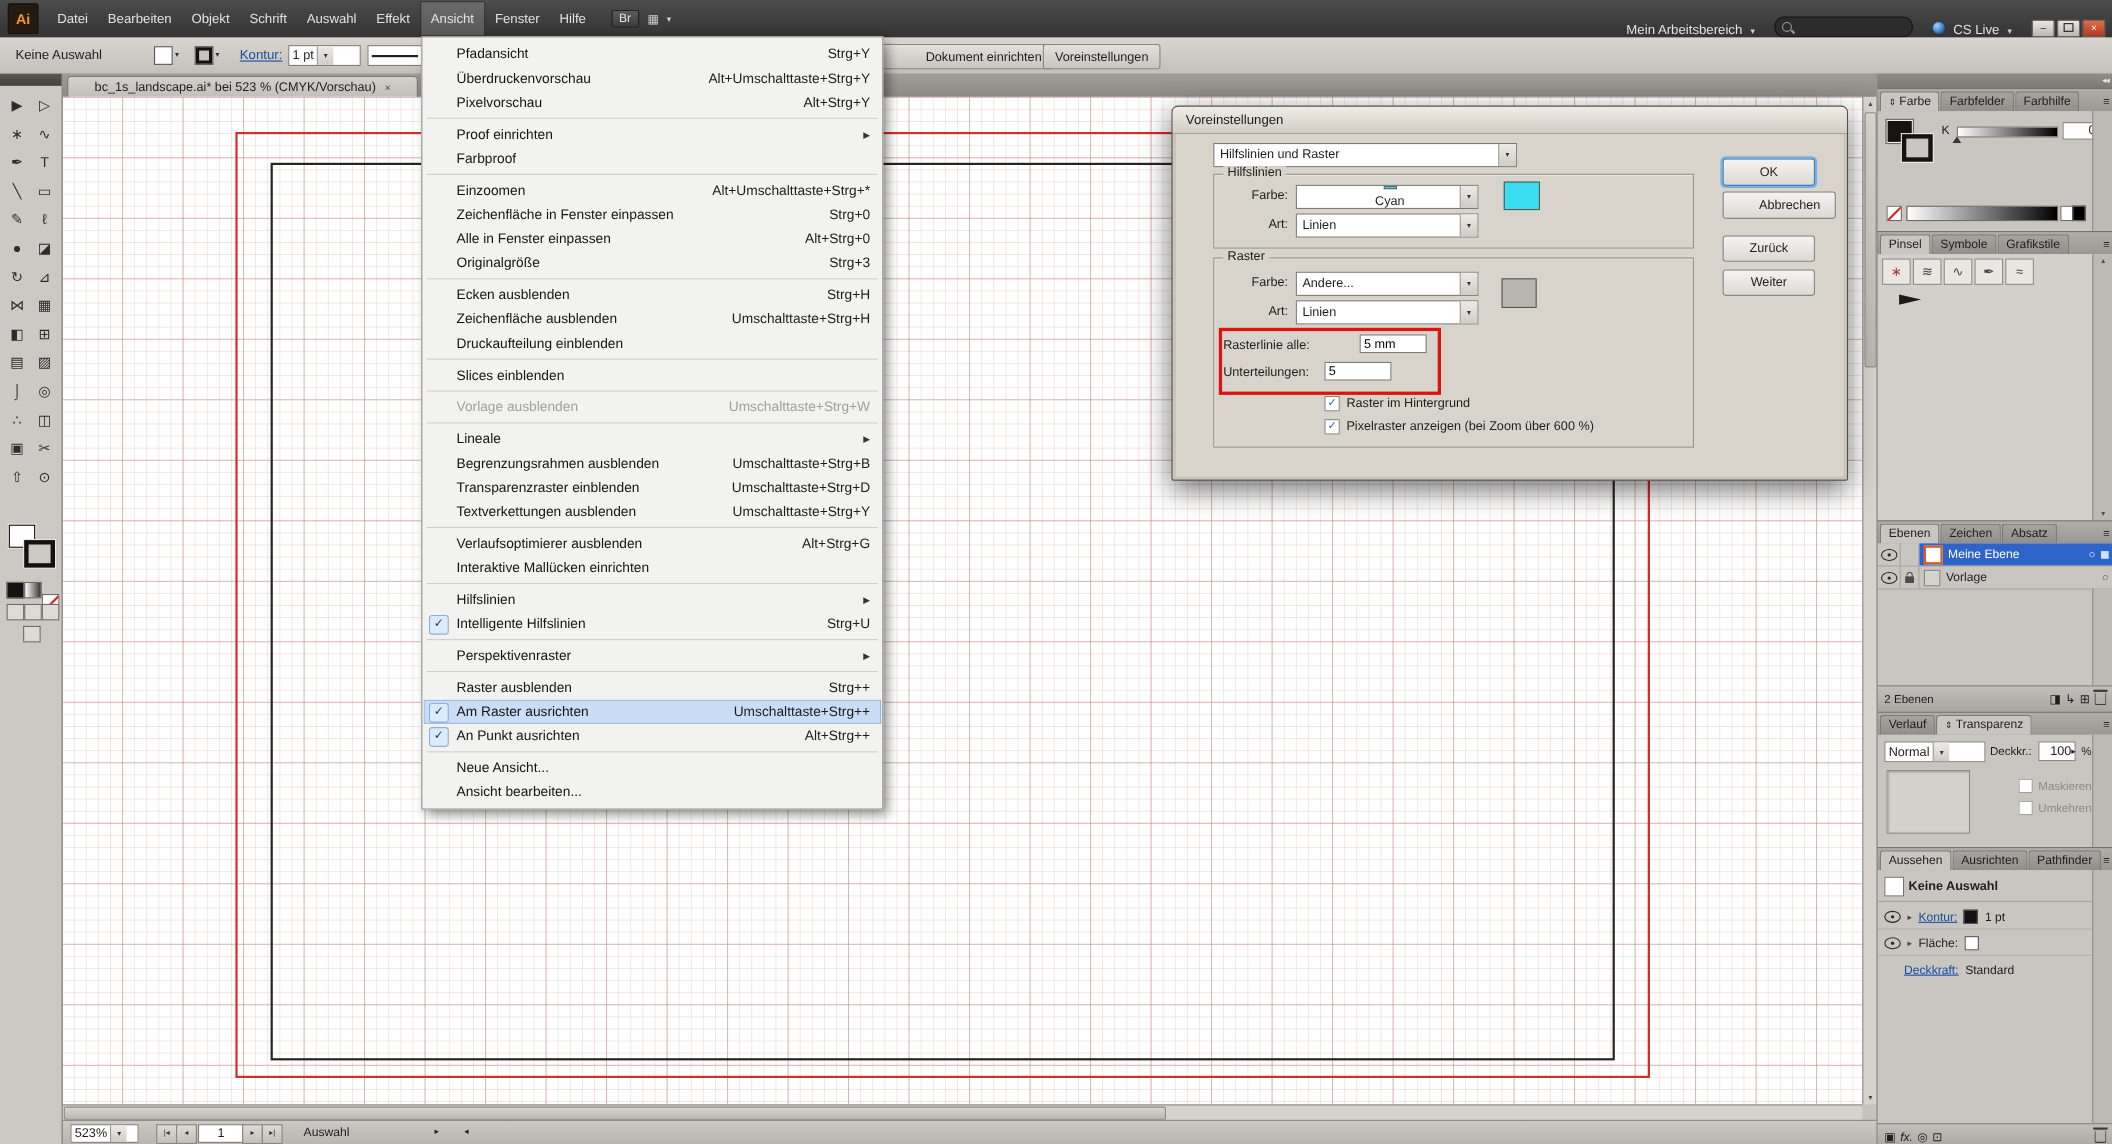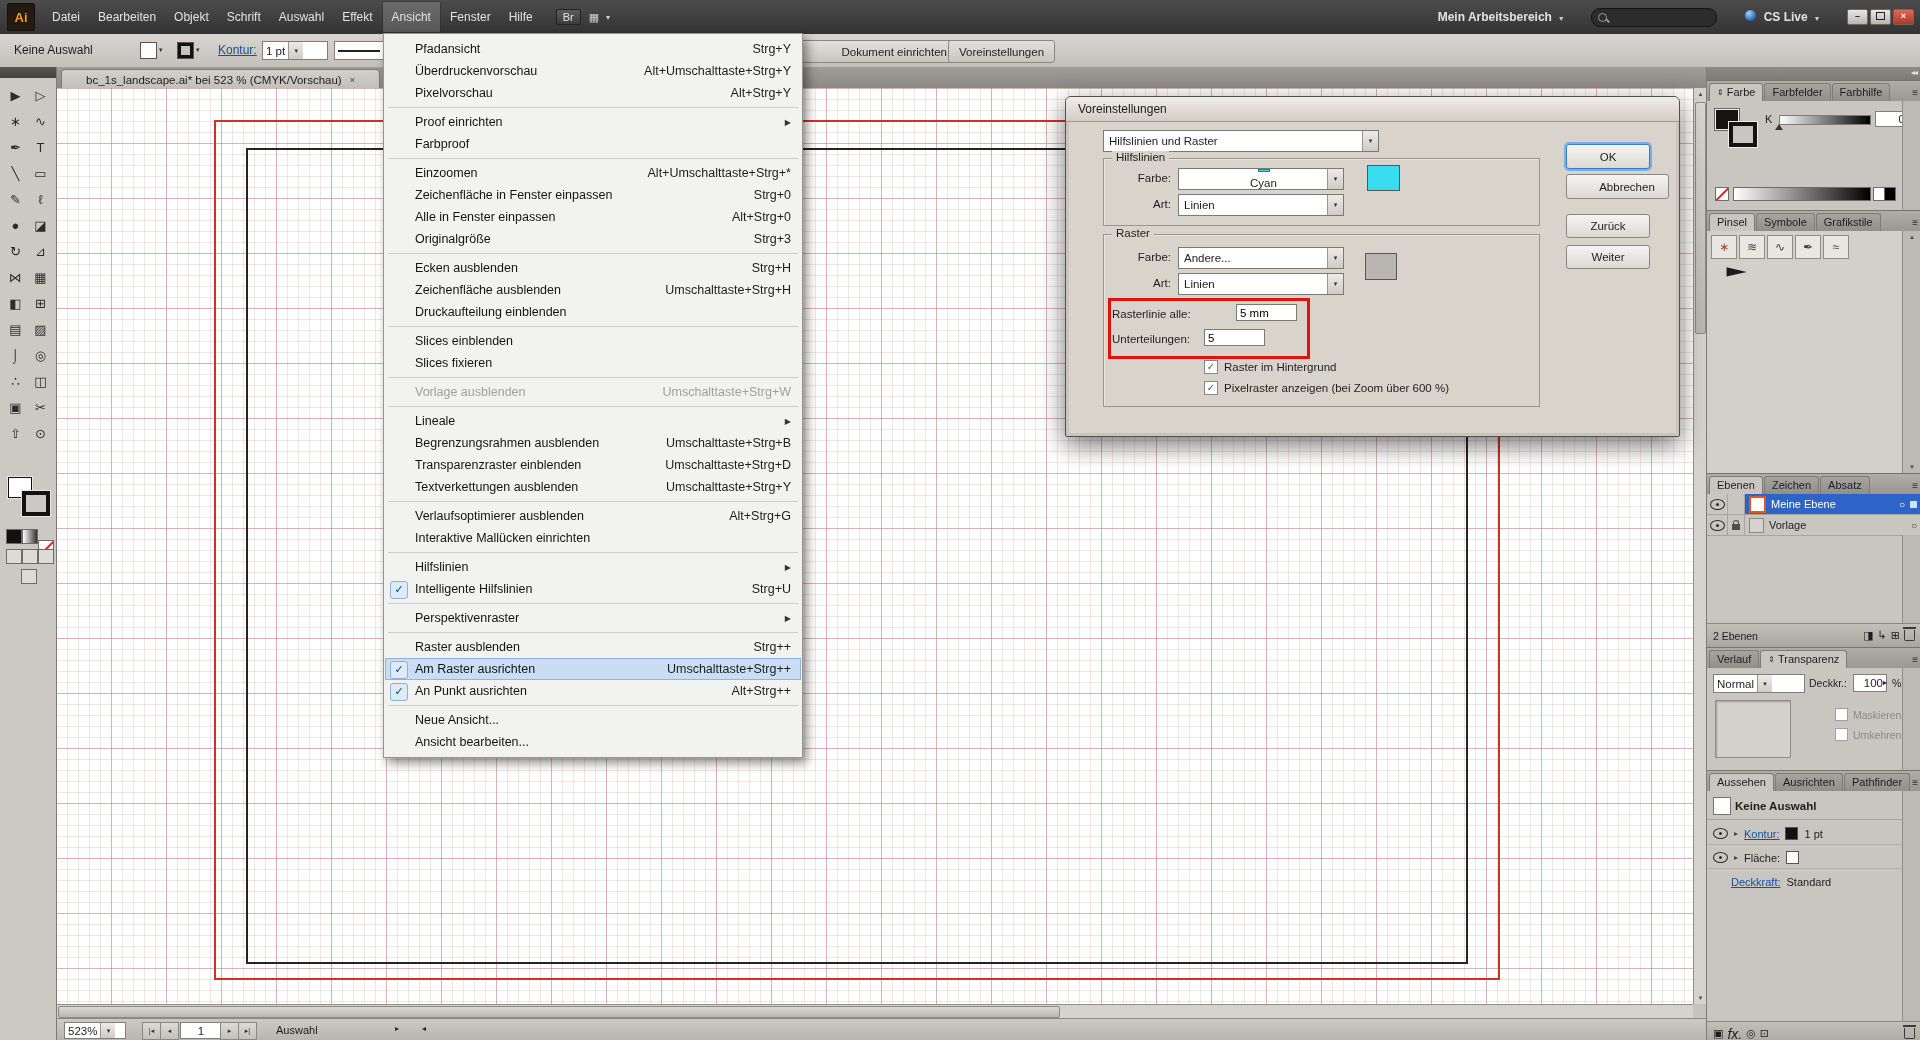--- a/index.html
+++ b/index.html
@@ -6,21 +6,21 @@
   #root{position:relative;width:1920px;height:1040px;overflow:hidden;background:#c6c2be;
         font-family:"Liberation Sans","DejaVu Sans",sans-serif;color:#1e1e1e;-webkit-font-smoothing:antialiased;}
   .abs{position:absolute;}
   
   .appbar{left:0;top:0;width:1920px;height:34px;background:linear-gradient(#4c4c4c,#333);border-bottom:1px solid #1c1c1c;display:flex;align-items:center;color:#e2e2e2;font-size:12px;}
   .ailogo{width:26px;height:26px;margin:0 8px 0 7px;background:#241a10;color:#f09a1d;font-weight:bold;font-size:13px;display:flex;align-items:center;justify-content:center;border:1px solid #111;border-radius:2px;}
   .mitem{padding:0 9px;line-height:32px;cursor:default;}
   .mitem.active{background:rgba(255,255,255,.18);border:1px solid rgba(0,0,0,.45);border-radius:2px;line-height:30px;}
   .brbtn{margin-left:14px;padding:1px 6px;background:linear-gradient(#5c5c5c,#3c3c3c);border:1px solid #222;border-radius:2px;font-size:11px;}
   .arrbtn{margin-left:8px;font-size:11px;color:#cfcfcf;display:flex;align-items:center;gap:3px;}
-  .appright{position:absolute;right:6px;top:0;height:34px;display:flex;align-items:center;gap:28px;font-weight:bold;}
+  .appright{position:absolute;right:6px;top:0;height:34px;display:flex;align-items:flex-end;gap:18px;}
   .searchbox{width:118px;height:17px;background:#2c2c2c;border:1px solid #141414;border-radius:9px;display:flex;align-items:center;padding-left:6px;}
   .i-mag{width:7px;height:7px;border:1.5px solid #9a9a9a;border-radius:50%;position:relative;display:inline-block;}
   .i-mag::after{content:"";position:absolute;width:4px;height:1.5px;background:#9a9a9a;transform:rotate(45deg);right:-4px;bottom:-1px;}
   .orb{width:11px;height:11px;border-radius:50%;background:radial-gradient(circle at 35% 30%,#9fd4ff,#2d6db5 65%,#173d6e);display:inline-block;margin-right:4px;}
   .winbtn{width:19px;height:14px;background:linear-gradient(#e9e7e4,#b9b6b2);border:1px solid #6d6a66;border-radius:2px;font-size:9px;line-height:13px;text-align:center;color:#222;}
   .winbtn.close{background:linear-gradient(#e06a4e,#b03a22);color:#fff;}
   .i-restore{display:inline-block;width:7px;height:6px;border:1px solid #222;position:relative;top:1px;}
   .ddc{font-size:8px;color:#cfcfcf;margin-left:4px;}
   
   .ctrlbar{left:0;top:34px;width:1920px;height:33px;background:linear-gradient(#d9d5d1,#c3bfbb);border-bottom:1px solid #8b8783;font-size:12px;}
@@ -437,21 +437,21 @@
       </div>
       <div style="position:absolute;left:0;right:0;top:77px;border-top:1px solid #b3afab;"></div>
       <div style="position:absolute;left:0;right:0;top:80px;height:21px;display:flex;align-items:center;gap:6px;padding:0 6px 0 24px;font-size:11px;">
         <span class="bluelink">Deckkraft:</span>
         <span>Standard</span>
       </div>
       <div class="scrollcol"></div>
     </div>
     <div class="pbottom">
       <span style="font-size:11px;">▣</span>
-      <span style="font-size:14px;font-style:italic;">fx.</span>
+      <span style="font-size:11px;font-style:italic;">fx.</span>
       <span style="font-size:11px;">◎</span>
       <span style="font-size:11px;">⊡</span>
       <span style="flex:1;"></span>
       <span class="i-trash"></span>
     </div>
   </div>
 
   <div class="abs vmenu">
     <div class="mi">
         <span class="ml">Pfadansicht</span>
@@ -498,23 +498,20 @@
     <div class="mi">
         <span class="ml">Zeichenfläche ausblenden</span>
         <span class="ms">Umschalttaste+Strg+H</span>
       </div>
     <div class="mi">
         <span class="ml">Druckaufteilung einblenden</span>
       </div>
     <div class="msep"></div>
     <div class="mi">
         <span class="ml">Slices einblenden</span>
-      </div>
-    <div class="mi">
-        <span class="ml">Slices fixieren</span>
       </div>
     <div class="msep"></div>
     <div class="mi dis">
         <span class="ml">Vorlage ausblenden</span>
         <span class="ms">Umschalttaste+Strg+W</span>
       </div>
     <div class="msep"></div>
     <div class="mi">
         <span class="ml">Lineale</span>
         <span class="subarr">▶</span>

